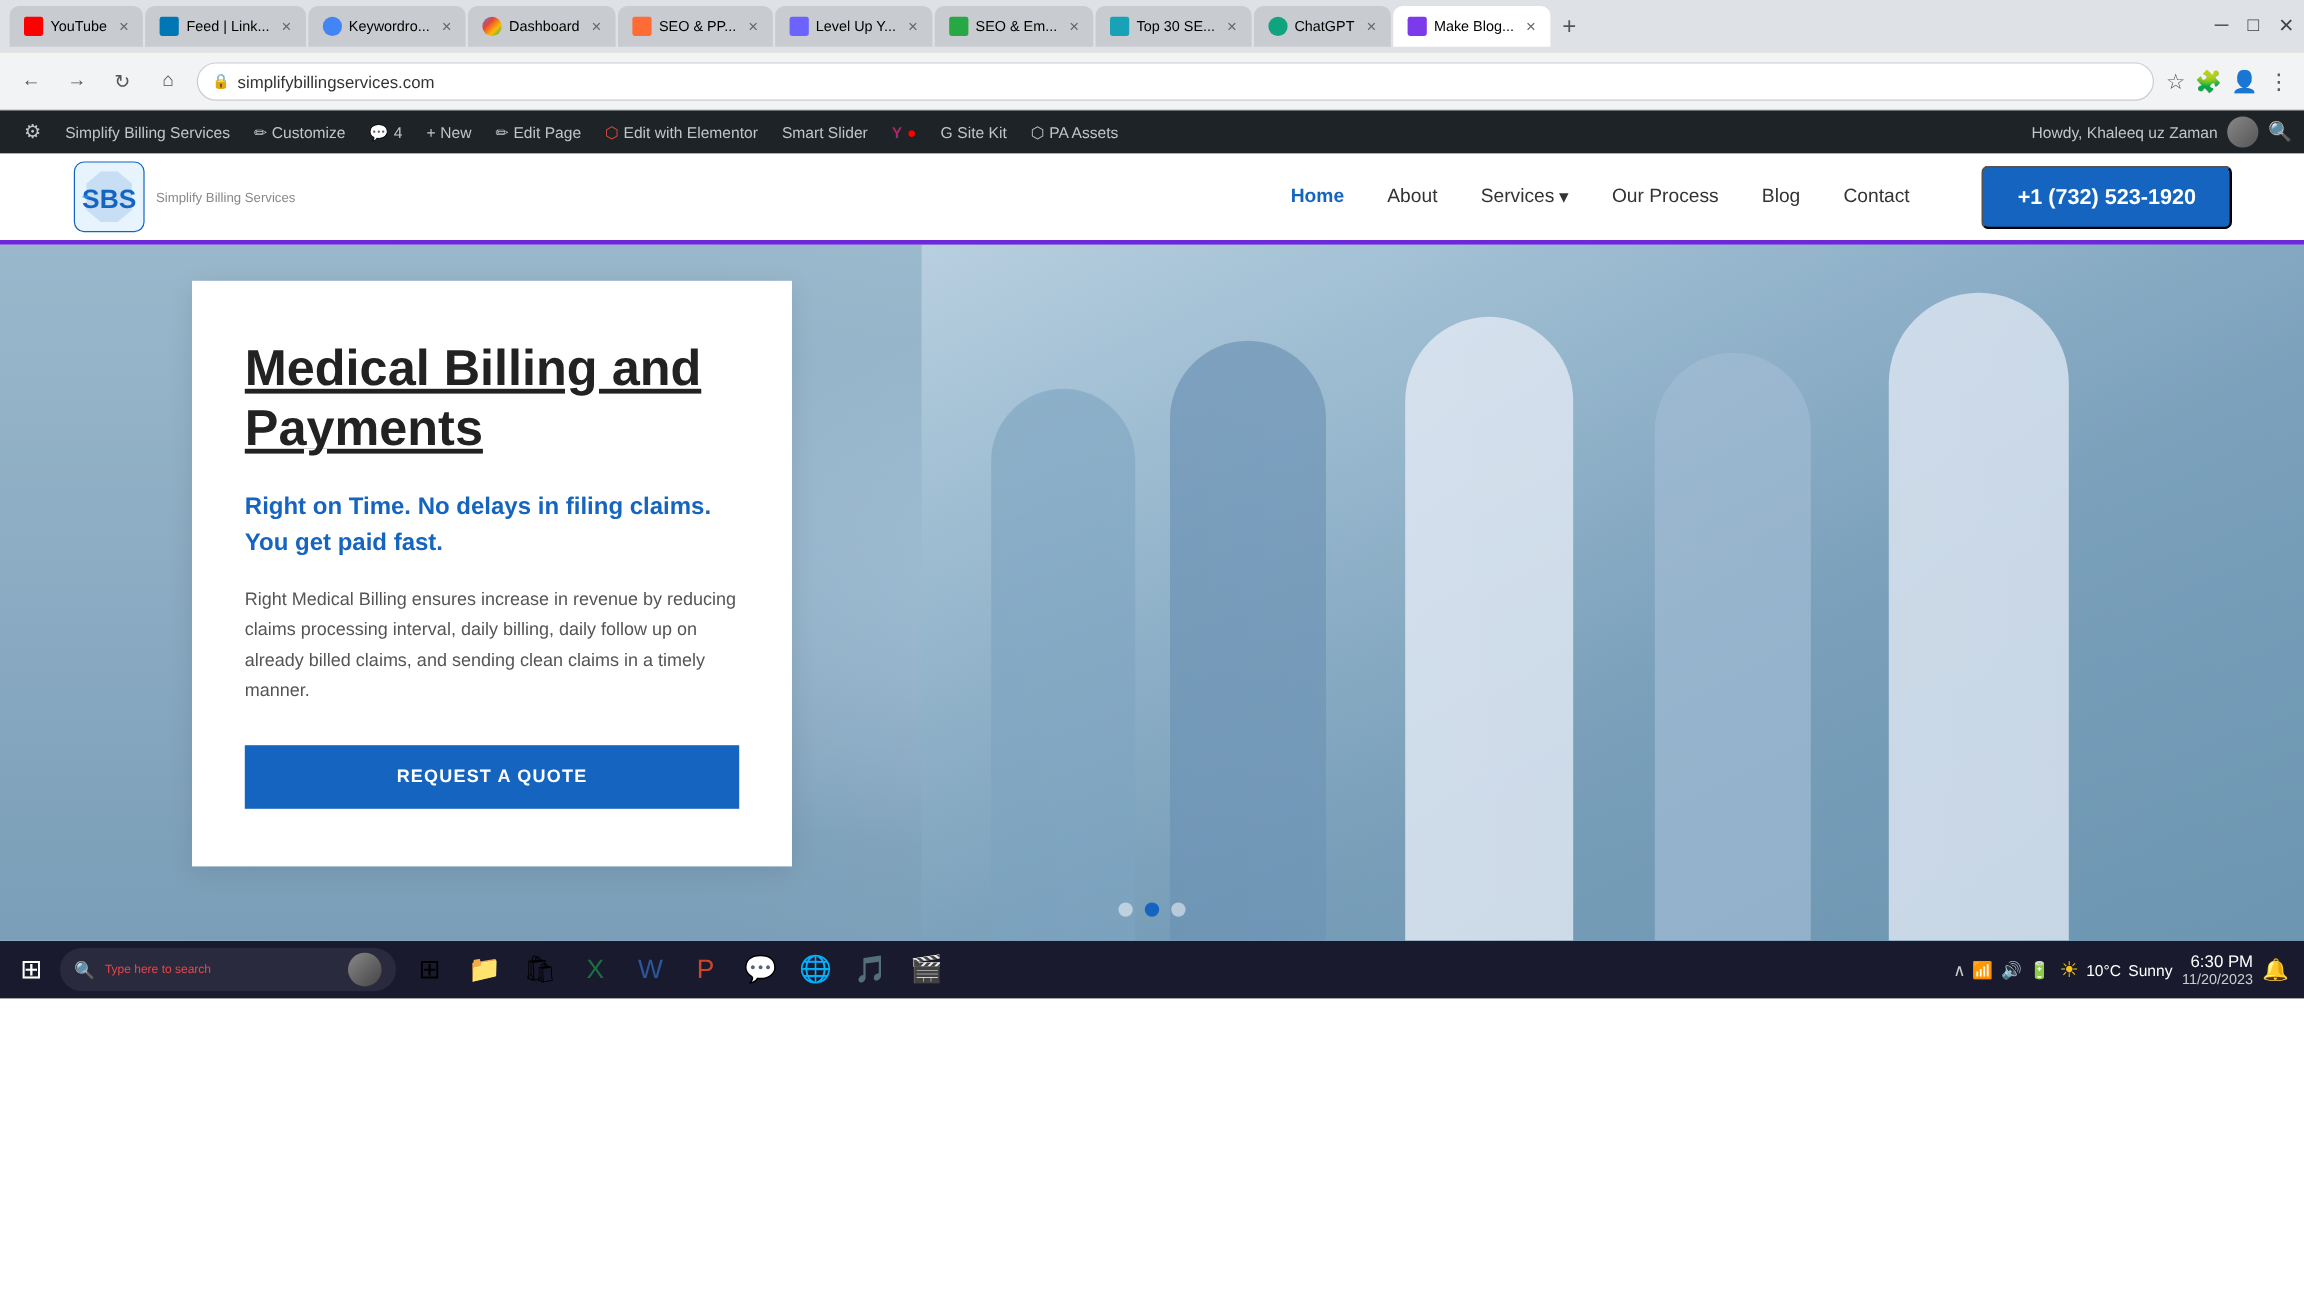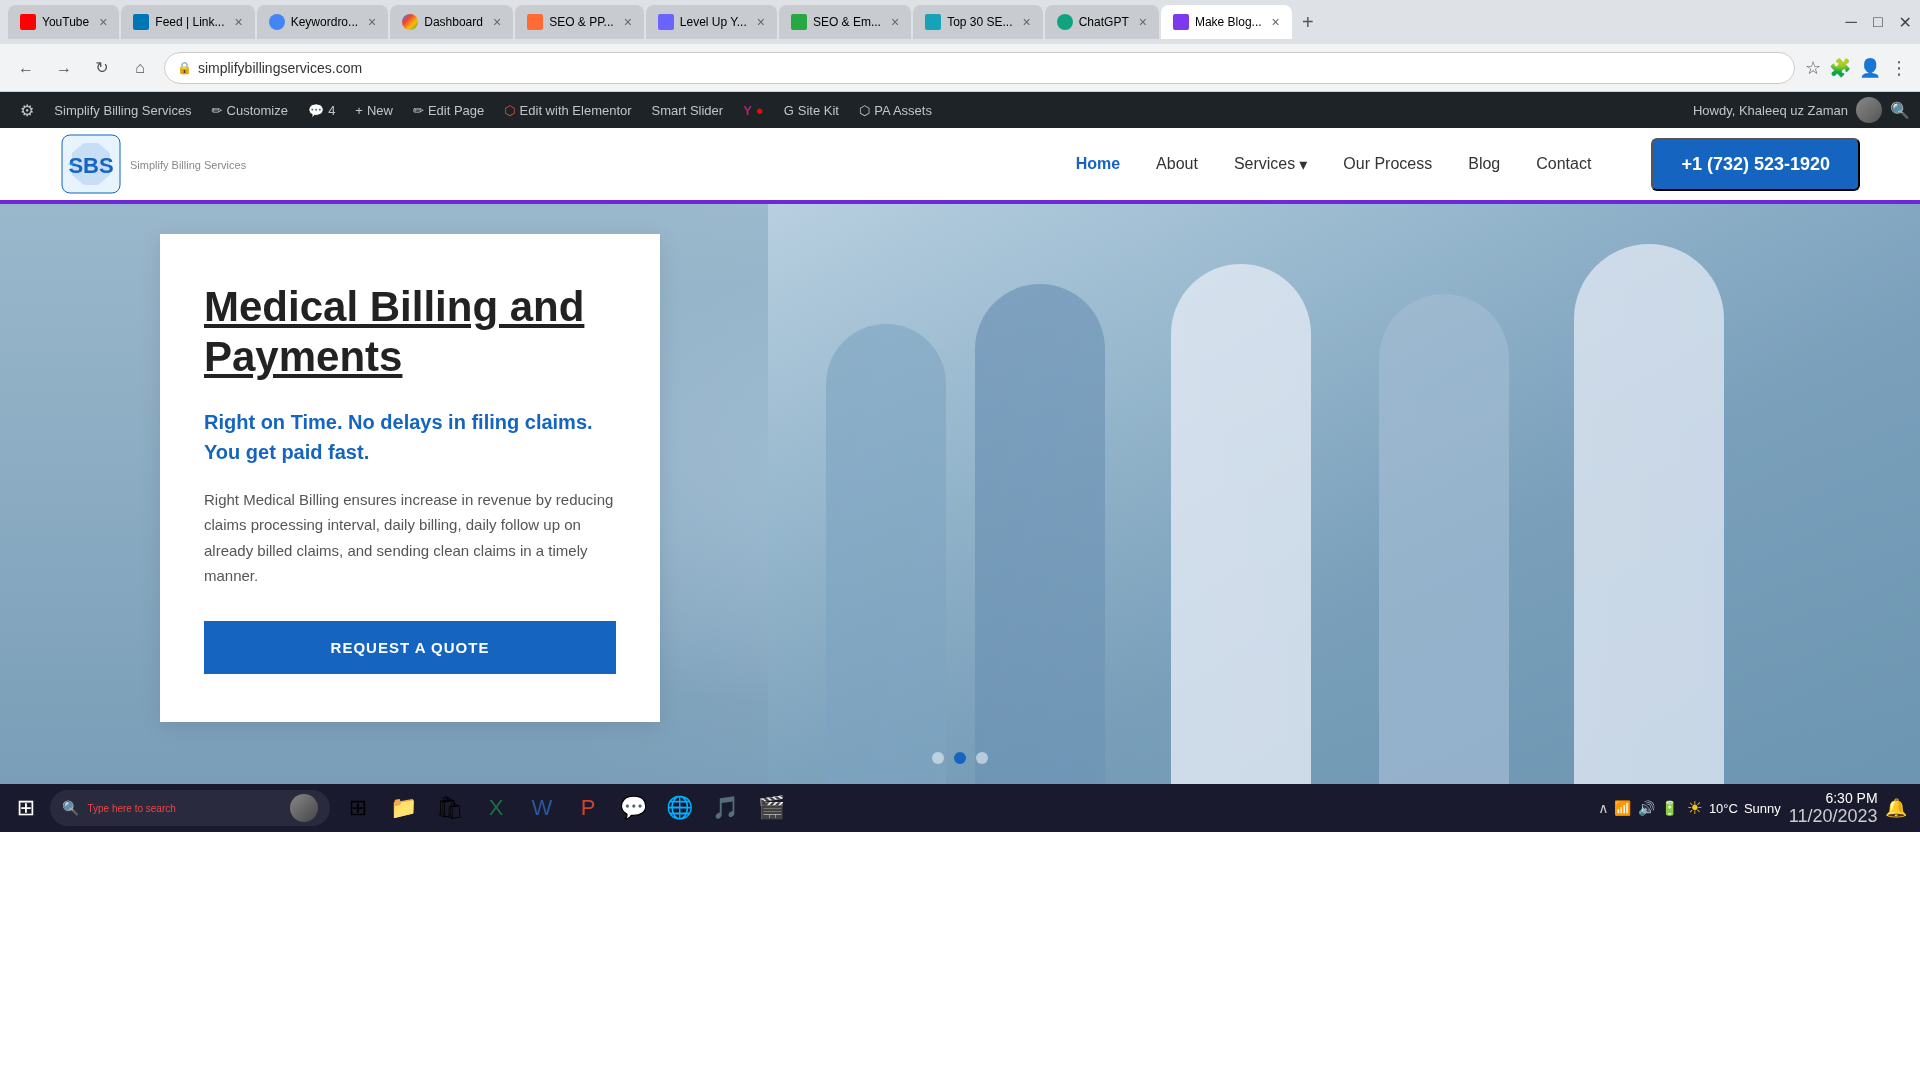--- a/index.html
+++ b/index.html
@@ -72,21 +72,21 @@
     .taskbar-app { width: 44px; height: 44px; display: flex; align-items: center; justify-content: center; cursor: pointer; border-radius: 4px; }
     .app-icon { font-size: 22px; }
     .taskbar-right { margin-left: auto; display: flex; align-items: center; gap: 8px; padding-right: 8px; }
     .system-icons { display: flex; align-items: center; gap: 6px; }
     .sys-icon { font-size: 14px; color: #ccc; cursor: pointer; }
     .weather { display: flex; align-items: center; gap: 6px; }
     .weather-icon { font-size: 18px; color: #f5c518; }
     .weather-text { font-size: 13px; color: #fff; }
     .time-date { text-align: right; }
     .time { font-size: 14px; color: #fff; font-weight: 500; }
-    .date-str { font-size: 18px; color: #ccc; }
+    .date-str { font-size: 12px; color: #ccc; }
     .notification-icon { font-size: 18px; color: #ccc; cursor: pointer; }
 
     
     .yt-favicon { background: #ff0000; border-radius: 2px; }
     .li-favicon { background: #0077b5; border-radius: 2px; }
     .c-favicon { background: #4285f4; border-radius: 50%; }
     .g-favicon { background: linear-gradient(135deg, #4285f4, #ea4335, #fbbc05, #34a853); border-radius: 50%; }
     .seo-favicon { background: #ff6b35; border-radius: 2px; }
     .lv-favicon { background: #6c63ff; border-radius: 2px; }
     .seo2-favicon { background: #28a745; border-radius: 2px; }

